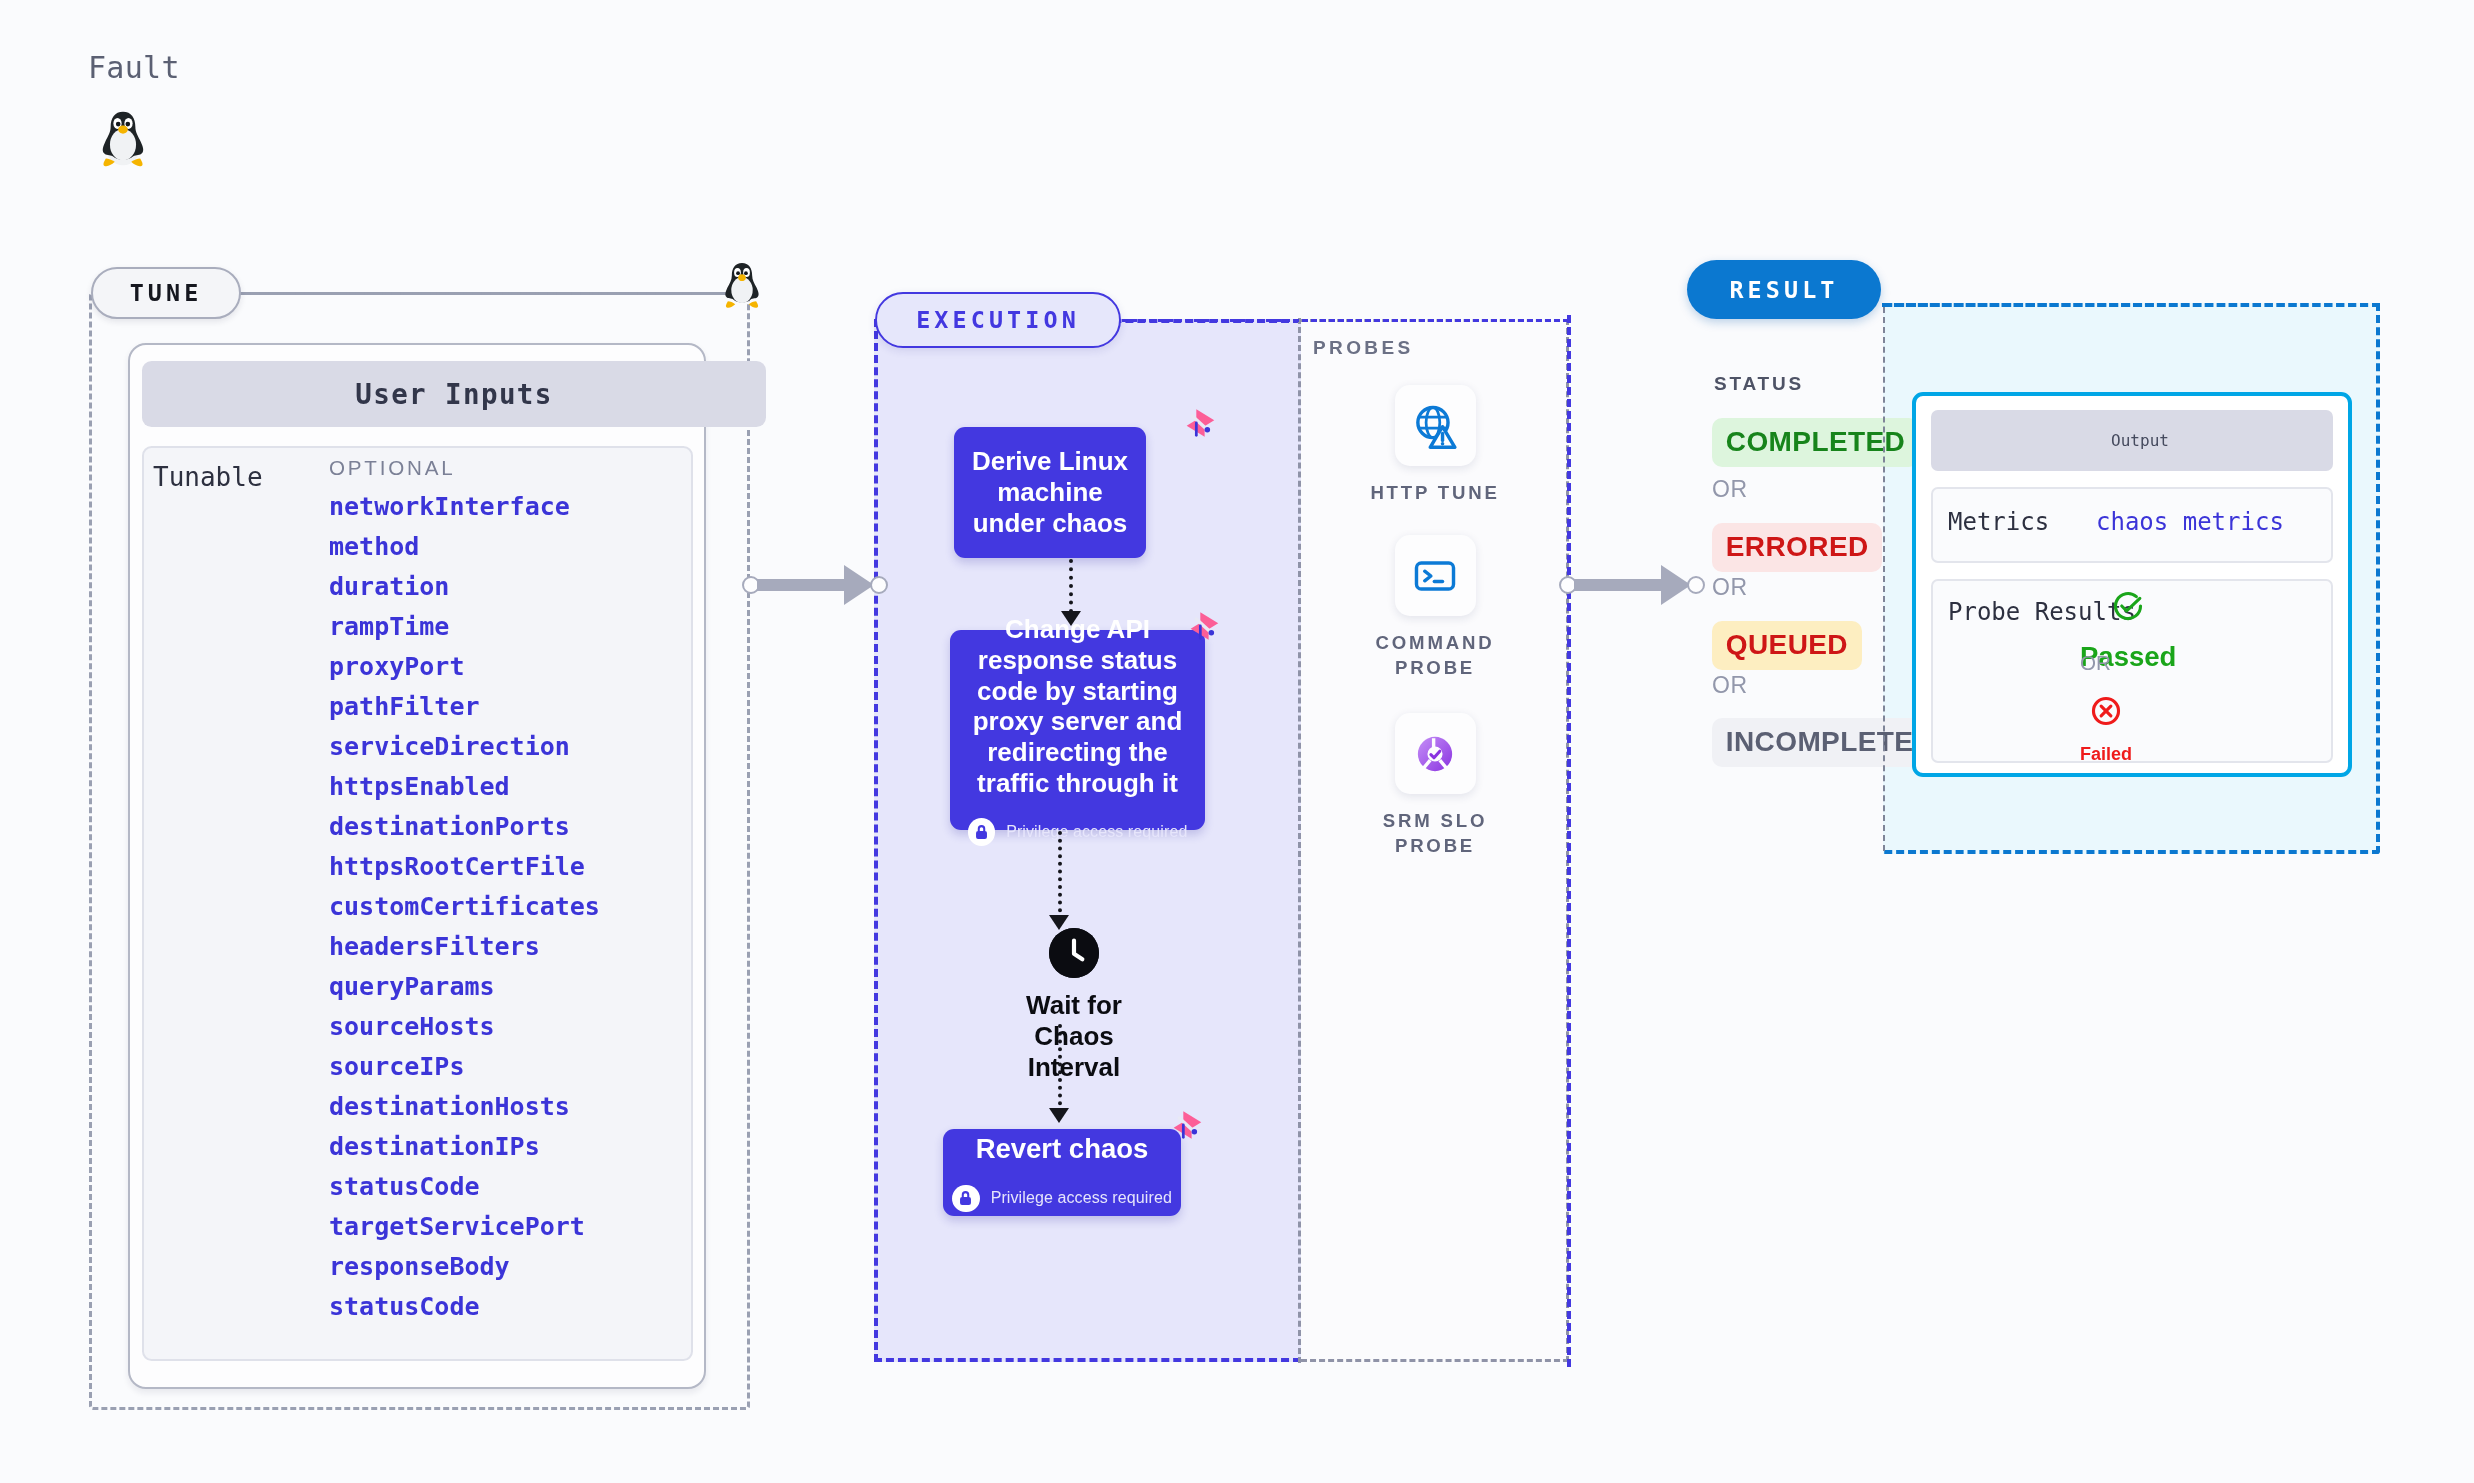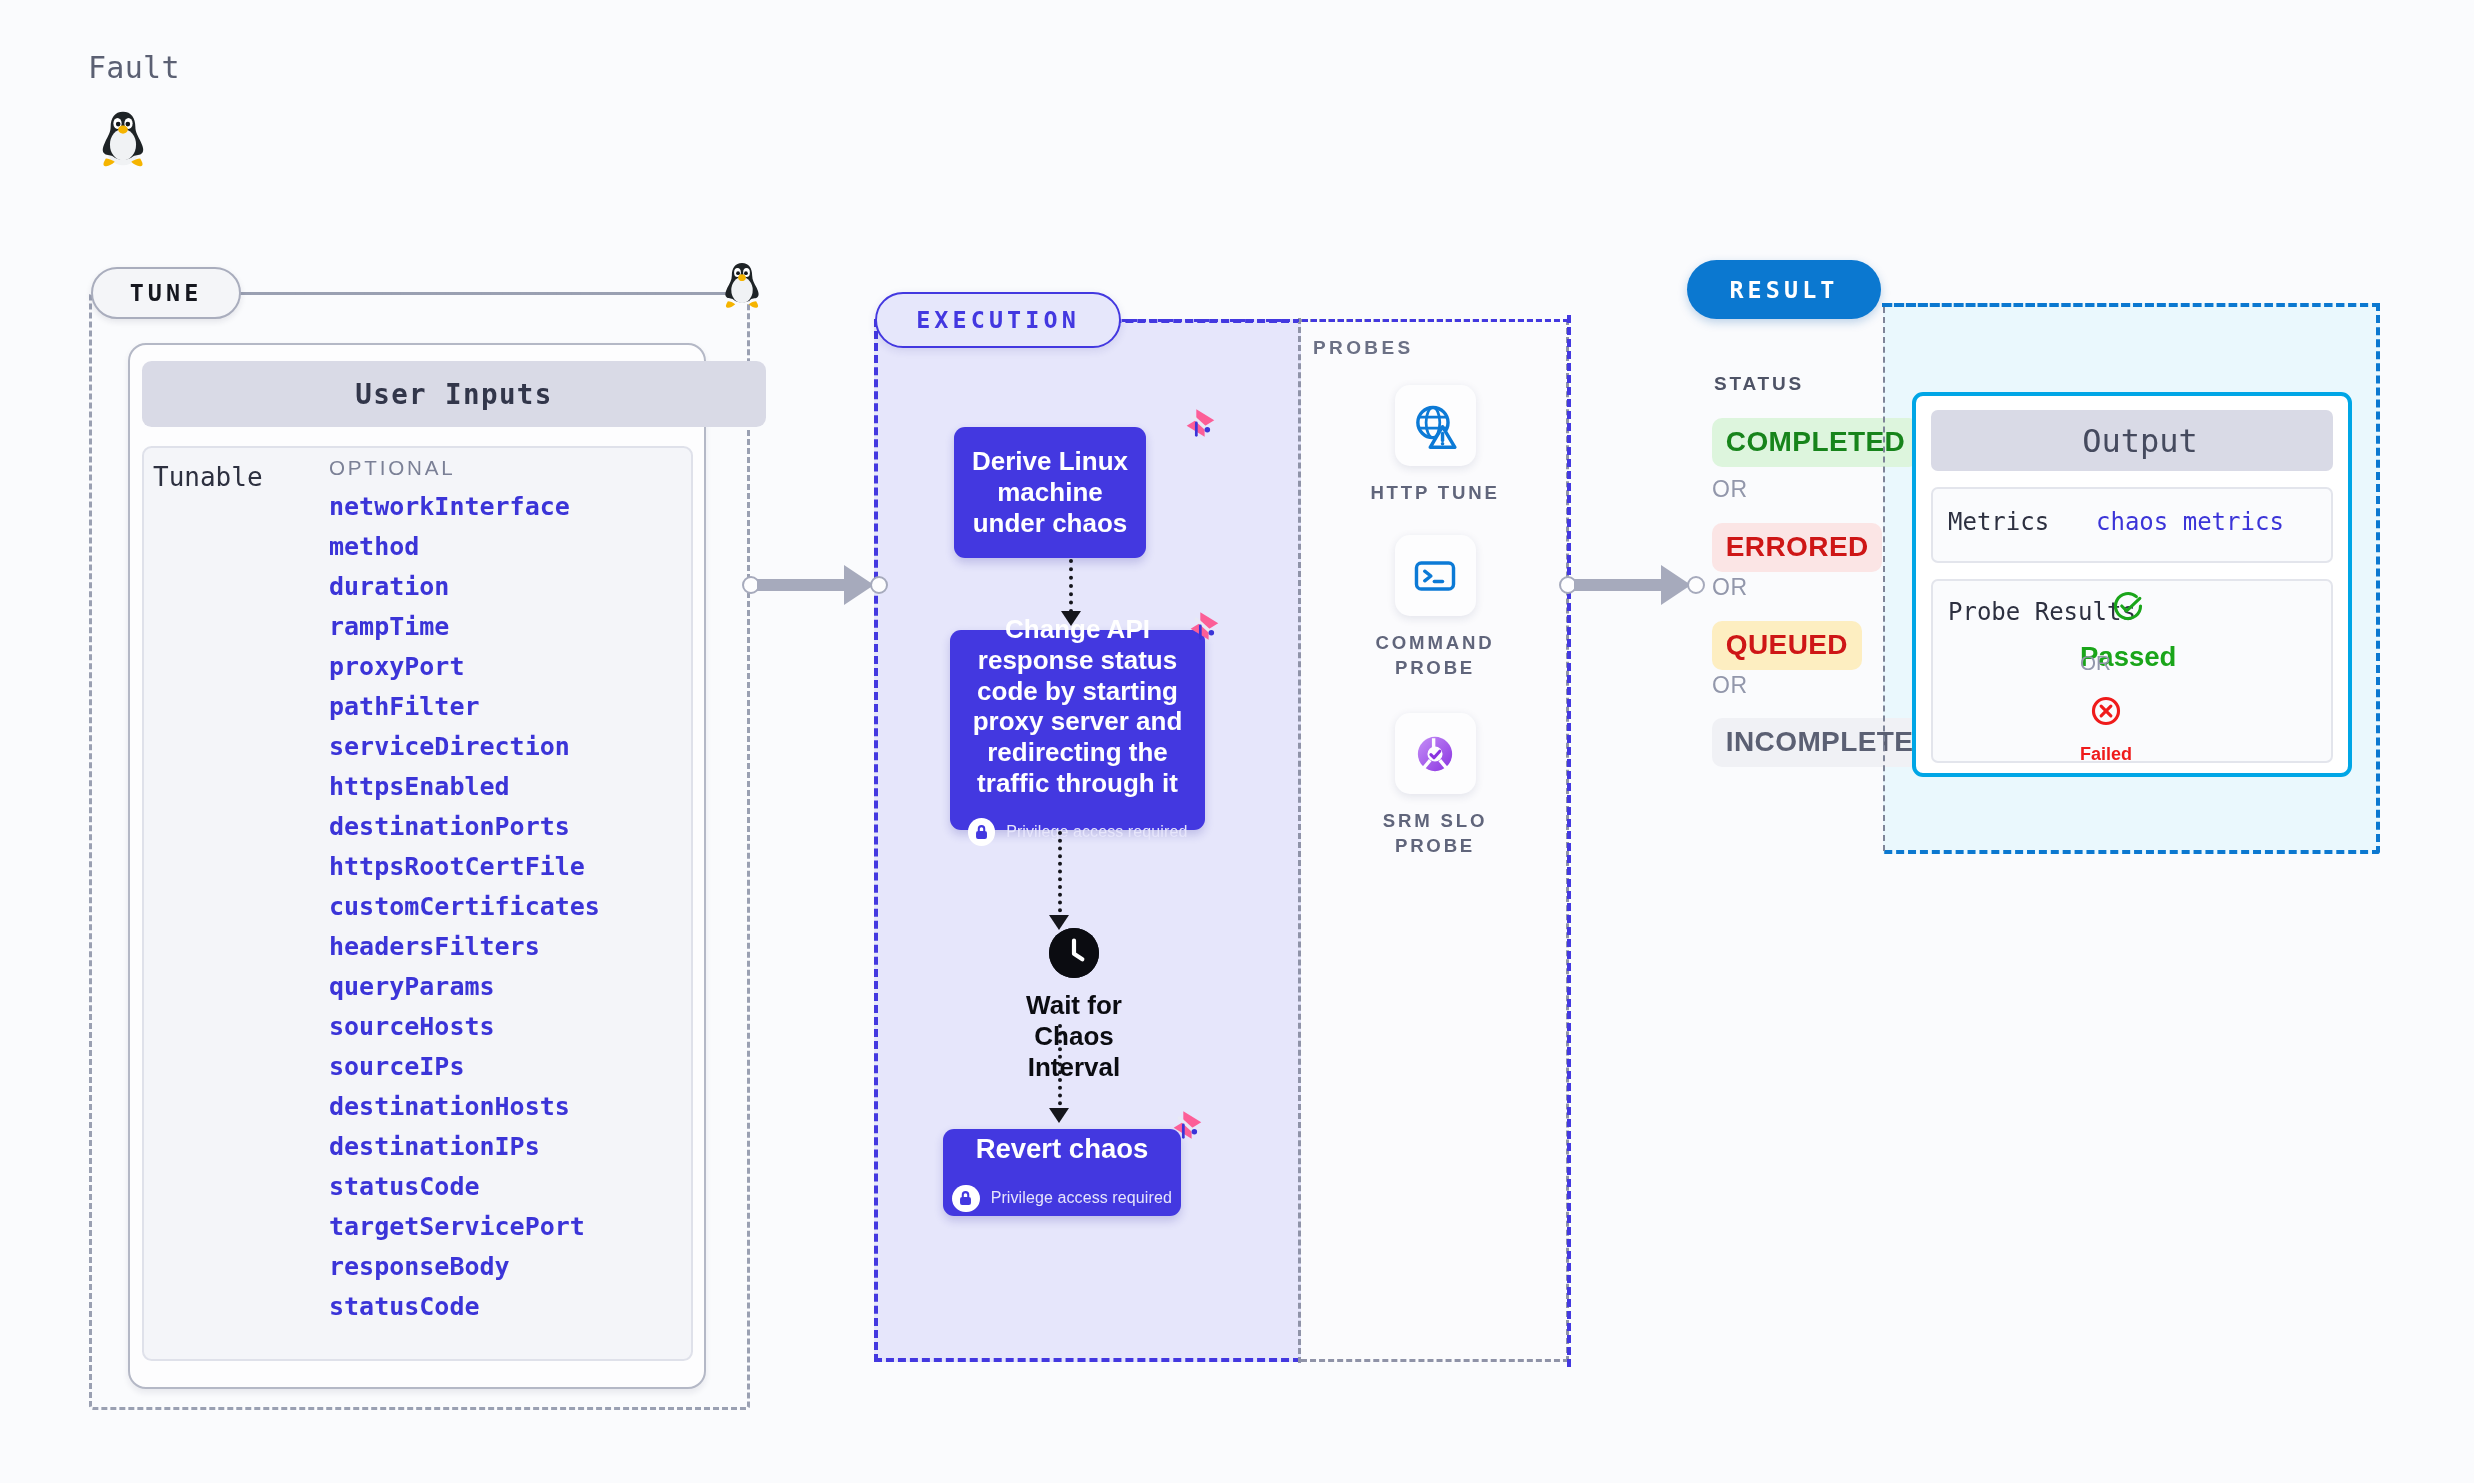--- a/index.html
+++ b/index.html
@@ -212,21 +212,21 @@
 
   
   .output-card {
     position: absolute; left: 1912px; top: 392px; width: 440px; height: 385px;
     background: #ffffff; border: 4.1px solid #00a6e6; border-radius: 11px;
   }
   .output-header {
     position: absolute; left: 1931px; top: 410px; width: 402px; height: 61px;
     background: #d9dae6; border-radius: 6.9px;
     display: flex; align-items: center; justify-content: center;
-    font-family: "DejaVu Sans Mono", monospace; font-size: 32px; color: #454a5e; padding-left: 16px;
+    font-family: "DejaVu Sans Mono", monospace; font-size: 16px; color: #454a5e; padding-left: 16px;
   }
   .metrics-row {
     position: absolute; left: 1931px; top: 487px; width: 402px; height: 76px;
     background: #fafbfd; border: 2.1px solid #e3e5ec; border-radius: 6.9px;
   }
   .metrics-label {
     position: absolute; left: 1948px; top: 508px;
     font-family: "DejaVu Sans Mono", monospace; font-size: 24px; color: #2d3040;
   }
   .metrics-value {

